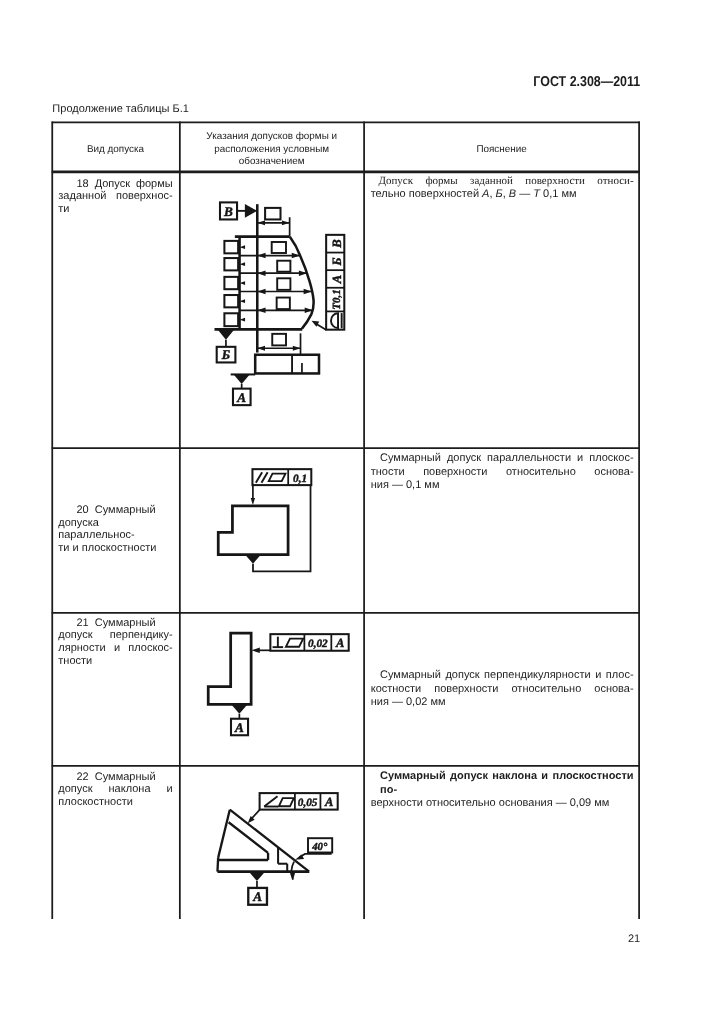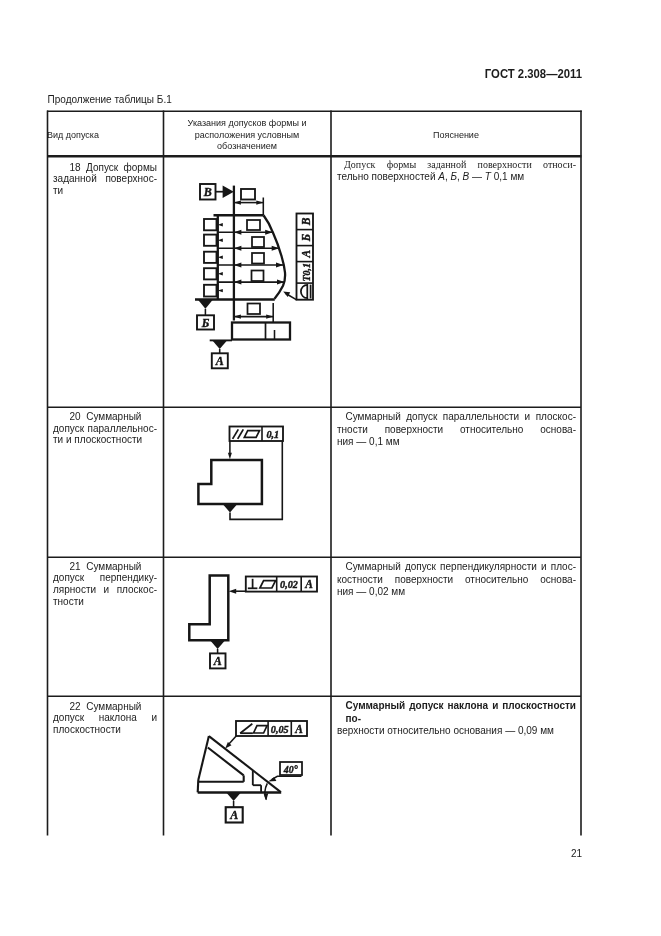--- a/index.html
+++ b/index.html
@@ -186,53 +186,53 @@
     <text x="279.7" y="732.8" font-size="10.2">0,05</text>
     <text x="299.2" y="733" font-size="11.5">А</text>
     <text x="290.7" y="772.6" font-size="9.8">40°</text>
     <text x="234.2" y="819.3" font-size="12">А</text>
   </g>
 </svg>
 
 <div class="abs" style="left:382px;top:65.6px;width:200px;text-align:right;font-weight:bold;font-size:13px;transform:scaleX(.87);transform-origin:100% 50%;">ГОСТ 2.308—2011</div>
 <div class="abs" style="left:47.6px;top:94.1px;font-size:10px;text-align:center;">Продолжение таблицы Б.1</div>
 
-<div class="abs" style="left:47px;top:130.1px;width:116px;text-align:left;font-size:9px;">Вид допуска</div>
+<div class="abs" style="left:47px;top:130.1px;width:116px;text-align:center;font-size:9px;">Вид допуска</div>
 <div class="abs" style="left:331px;top:130.1px;width:250px;text-align:center;font-size:9px;">Пояснение</div>
 <div class="abs" style="left:167px;top:118.3px;width:160px;text-align:center;font-size:9px;line-height:11.35px;">Указания допусков формы и расположения условным обозначением</div>
 
 <div class="abs cell1" style="left:53px;top:161.7px;">
   <div class="j" style="padding-left:16.5px;">18 Допуск формы</div>
   <div class="j">заданной поверхнос-</div>
   <div>ти</div>
 </div>
 <div class="abs cell3" style="left:337px;top:158.9px;">
   <div class="j" style="padding-left:7px;font-family:Liberation Serif, serif;">Допуск формы заданной поверхности относи-</div>
   <div>тельно поверхностей <i>А</i>, <i>Б</i>, <i>В</i> — <i>Т</i> 0,1 мм</div>
 </div>
 
 <div class="abs cell1" style="left:53px;top:410.8px;">
-  <div style="padding-left:16.5px;">20&nbsp; Суммарный</div>
-  <div class="j">допуск параллельнос-</div>
+  <div style="padding-left:16.5px;margin-top:47px;">20&nbsp; Суммарный</div>
+  <div class="j">допуска параллельнос-</div>
   <div>ти и плоскостности</div>
 </div>
 <div class="abs cell3" style="left:337px;top:411.4px;">
   <div class="j" style="padding-left:8.5px;">Суммарный допуск параллельности и плоскос-</div>
   <div class="j">тности&nbsp; поверхности&nbsp; относительно&nbsp; основа-</div>
   <div>ния — 0,1 мм</div>
 </div>
 
 <div class="abs cell1" style="left:53px;top:560.5px;">
   <div style="padding-left:16.5px;">21&nbsp; Суммарный</div>
   <div class="j">допуск&nbsp; перпендику-</div>
   <div class="j">лярности и плоскос-</div>
   <div>тности</div>
 </div>
 <div class="abs cell3" style="left:337px;top:561.4px;">
-  <div class="j" style="padding-left:8.5px;">Суммарный допуск перпендикулярности и плос-</div>
+  <div class="j" style="padding-left:8.5px;margin-top:47px;">Суммарный допуск перпендикулярности и плос-</div>
   <div class="j">костности&nbsp; поверхности&nbsp; относительно&nbsp; основа-</div>
   <div>ния — 0,02 мм</div>
 </div>
 
 <div class="abs cell1" style="left:53px;top:700.5px;">
   <div style="padding-left:16.5px;">22&nbsp; Суммарный</div>
   <div class="j">допуск&nbsp; наклона&nbsp; и</div>
   <div>плоскостности</div>
 </div>
 <div class="abs cell3" style="left:337px;top:700.4px;">

